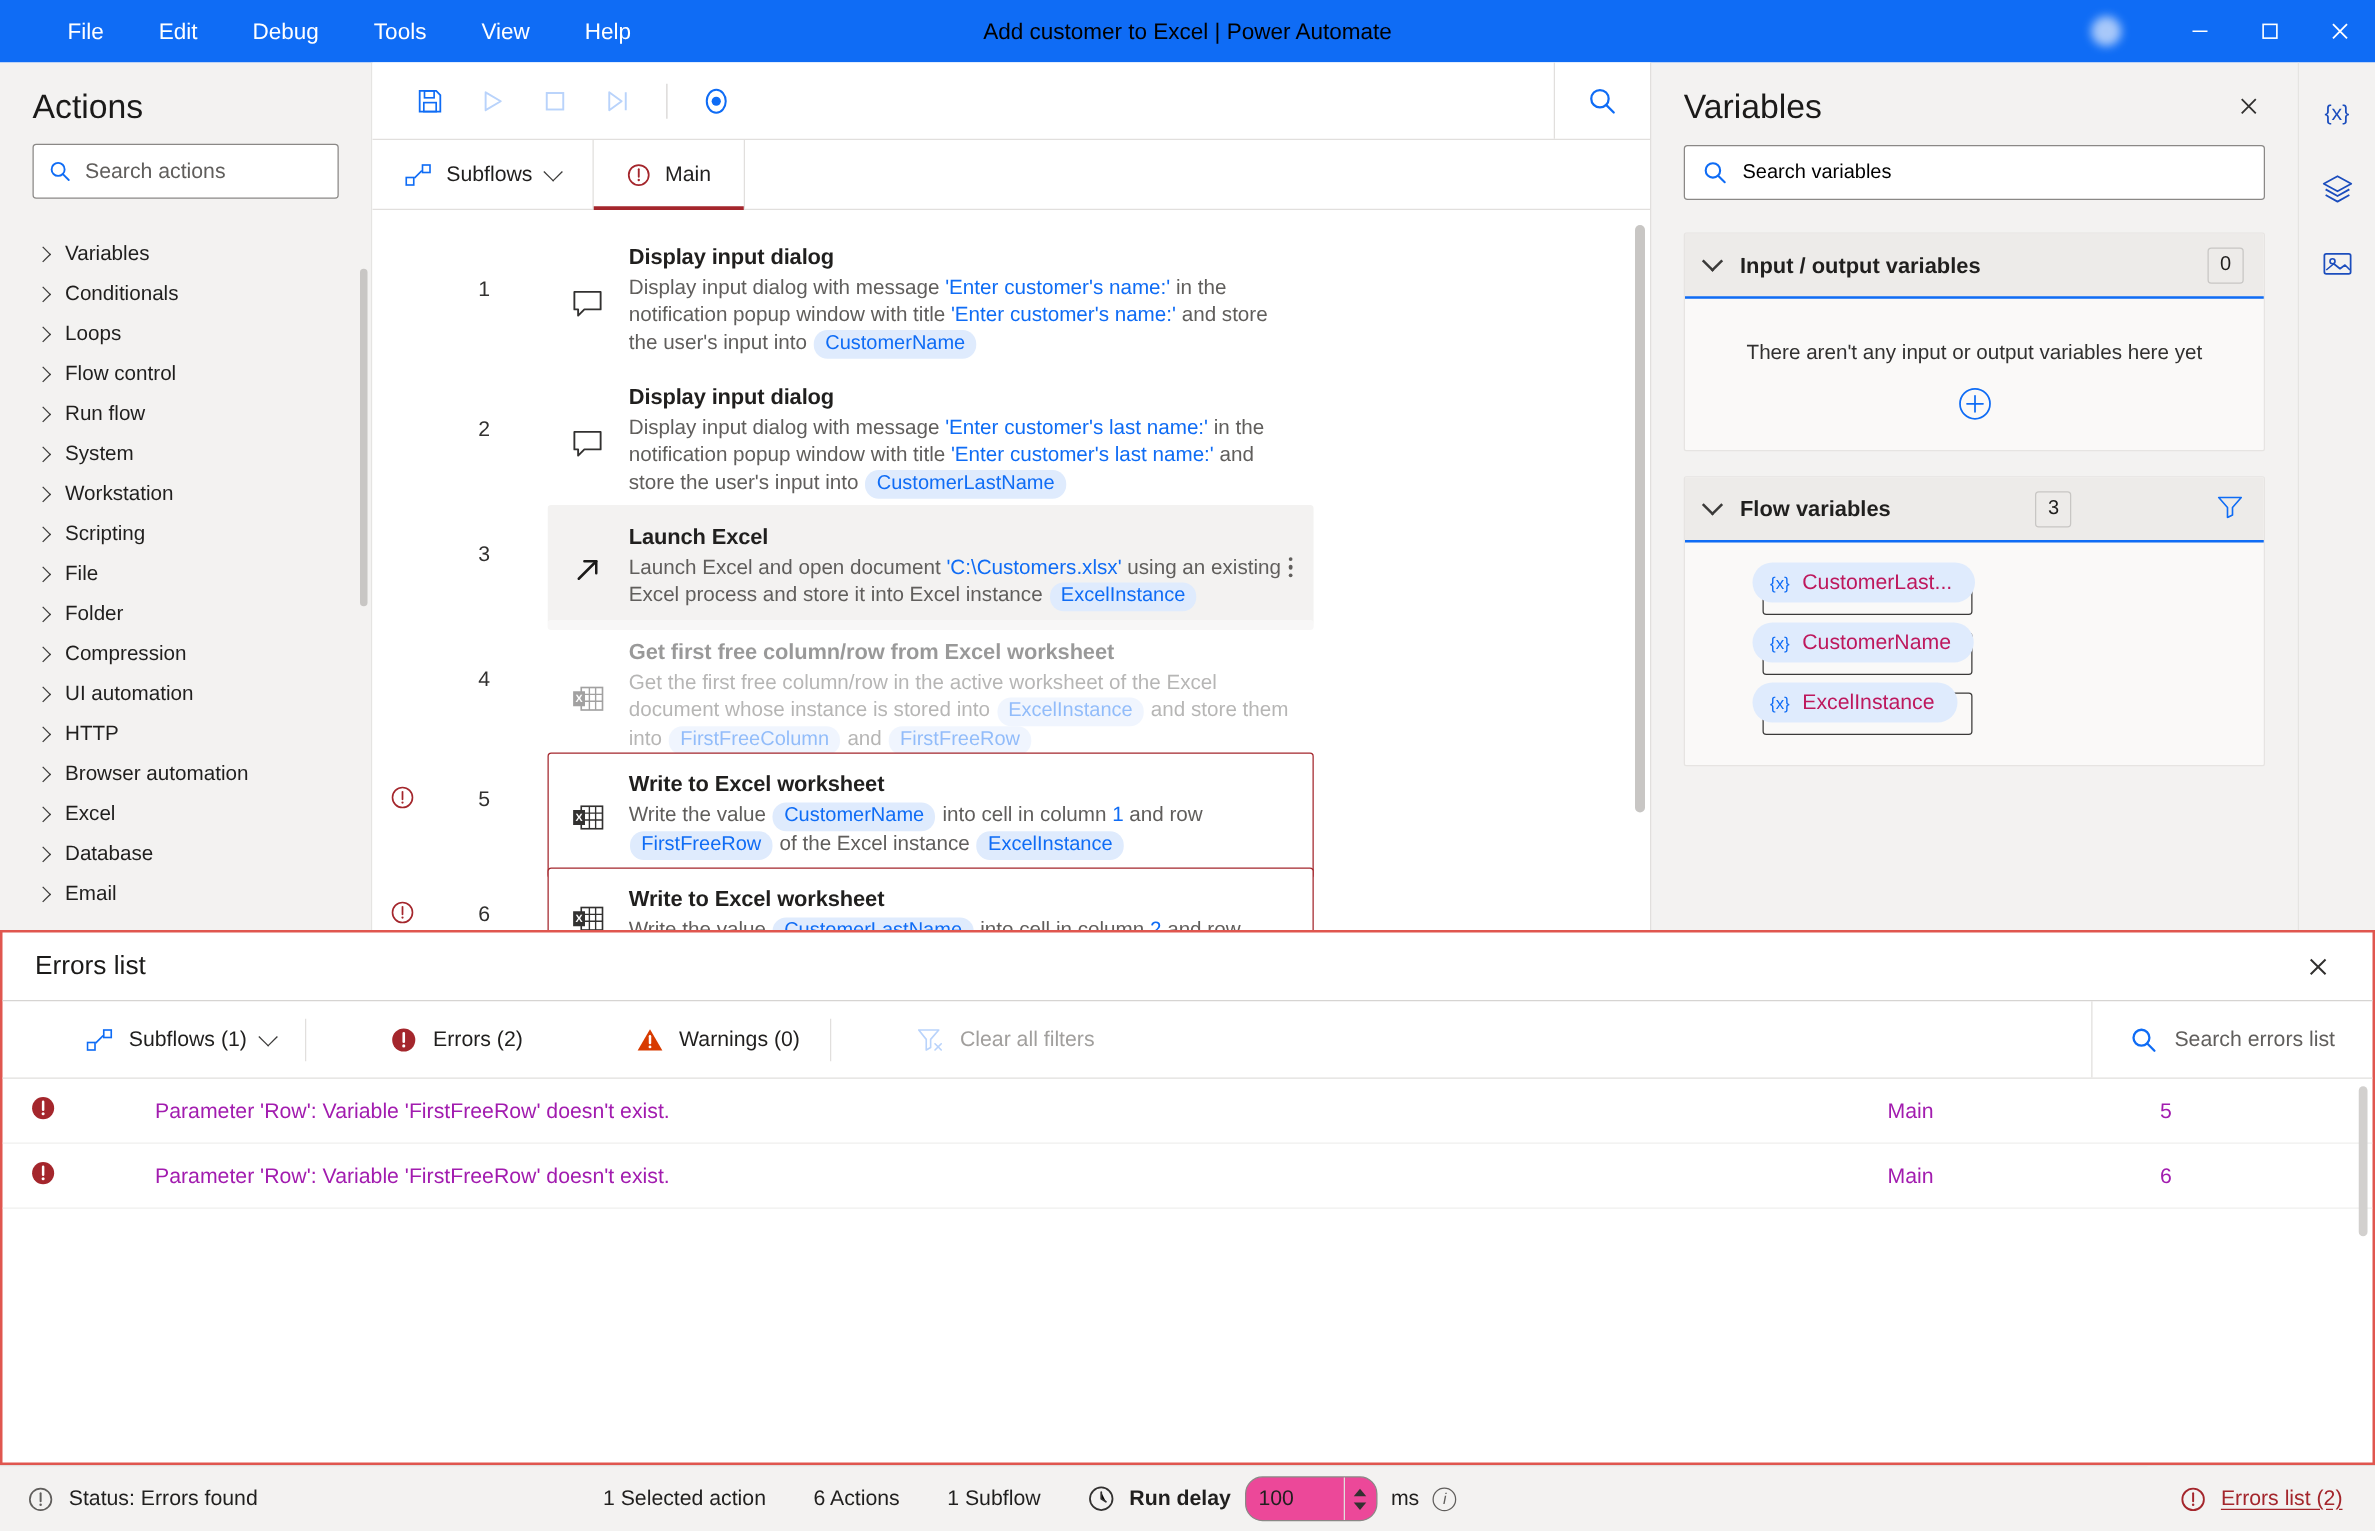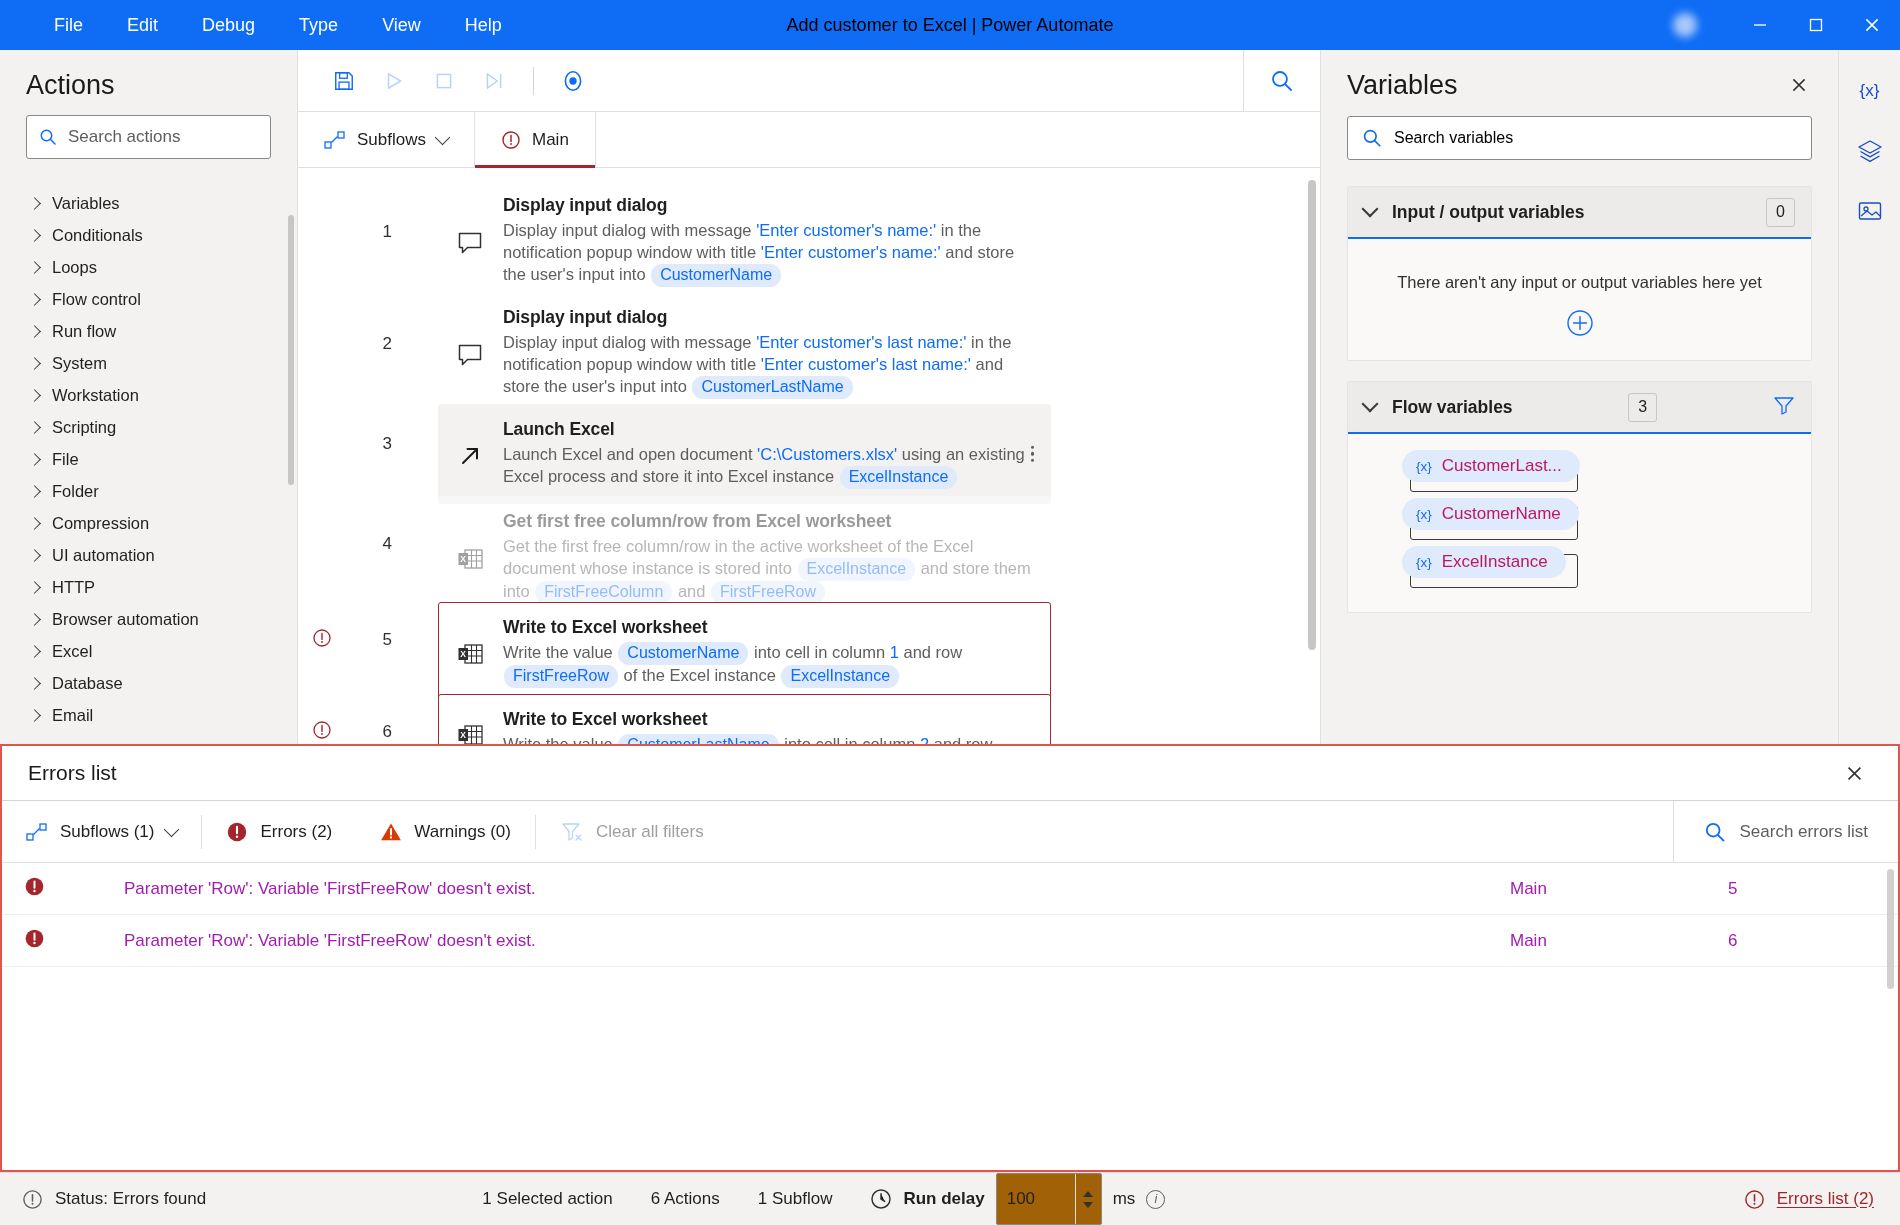--- a/index.html
+++ b/index.html
@@ -168,21 +168,21 @@
   .errors-panel {
     position: absolute; left: 0; right: 0; bottom: 53px; height: 428px;
     background: #fff; border: 2.5px solid #e0564f; z-index: 40; display: flex; flex-direction: column;
   }
   .ep-head { height: 55px; flex: none; display: flex; align-items: center; padding: 0 26px;
              border-bottom: 1px solid #d6d4d2; }
   .ep-title { font-size: 21px; color: #1b1a19; }
   .ep-close { margin-left: auto; font-size: 21px; color: #323130; width: 36px; height: 36px;
               display: flex; align-items: center; justify-content: center; }
   .ep-bar { height: 62px; flex: none; display: flex; align-items: center; border-bottom: 1px solid #e1dfdd; }
-  .ep-f { display: flex; align-items: center; gap: 12px; padding: 0 24px; font-size: 17px; color: #201f1e; height: 100%;}
+  .ep-f { display: flex; align-items: center; gap: 12px; padding: 0 24px; font-size: 17px; color: #201f1e; height: 100%; margin-left: 43px;}
   .ep-f.dis { color: #a19f9d; }
   .ep-sep { width: 1px; height: 34px; background: #e1dfdd; }
   .ep-search { margin-left: auto; display: flex; align-items: center; gap: 14px; padding: 0 30px;
                height: 100%; border-left: 1px solid #e1dfdd; font-size: 17px; color: #605e5c; }
   .ep-thead { height: 52px; flex: none; display: flex; align-items: center; border-bottom: 1px solid #e1dfdd;
               font-size: 18px; font-weight: 700; color: #201f1e; }
   .c-type { width: 100px; padding-left: 22px; flex: none; }
   .c-desc { flex: 1; padding-left: 22px; min-width: 0; }
   .c-sub { width: 218px; flex: none; }
   .c-line { width: 170px; flex: none; }
@@ -192,21 +192,21 @@
   .ep-vscroll { position: absolute; right: 4px; top: 6px; width: 7px; height: 120px; background: #d2d0ce; border-radius: 4px;}
 
   
   .statusbar {
     height: 53px; flex: none; background: #f3f2f1; border-top: 1px solid #e1dfdd;
     display: flex; align-items: center; position: relative; z-index: 50;
   }
   .sb-status { display: flex; align-items: center; gap: 12px; padding-left: 22px; font-size: 17px; color: #201f1e; }
   .sb-mid { display: flex; align-items: center; gap: 38px; margin: 0 auto; font-size: 17px; color: #201f1e; }
   .sb-chunk { display: flex; align-items: center; gap: 11px; }
-  .spin { display: flex; align-items: center; border: 1px solid #8a8886; border-radius: 2px; background: #a16207; height: 52px; }
+  .spin { display: flex; align-items: center; border: 1px solid #8a8886; border-radius: 14px; background: #ec4899; height: 36px; }
   .spin input { width: 78px; border: none; outline: none; height: 100%; padding: 0 10px; font-size: 17px;
                 font-family: "Liberation Sans", sans-serif; color: #201f1e; background: transparent; }
   .spin-ar { width: 26px; height: 100%; display: flex; flex-direction: column; align-items: center;
              justify-content: center; gap: 5px; border-left: 1px solid #e1dfdd;}
   .ar-up { width: 0; height: 0; border-left: 5px solid transparent; border-right: 5px solid transparent; border-bottom: 6px solid #323130; }
   .ar-dn { width: 0; height: 0; border-left: 5px solid transparent; border-right: 5px solid transparent; border-top: 6px solid #323130; }
   .sb-err {
     margin-left: auto; display: flex; align-items: center; gap: 12px; padding: 0 26px;
     height: 100%; background: #f3f2f1; font-size: 17px; color: #a4262c;
   }
@@ -218,21 +218,21 @@
 </head>
 <body>
 
 <div class="app">
 
   <div class="titlebar">
     <div class="menu-group">
       <div class="menu-item">File</div>
       <div class="menu-item">Edit</div>
       <div class="menu-item">Debug</div>
-      <div class="menu-item">Type</div>
+      <div class="menu-item">Tools</div>
       <div class="menu-item">View</div>
       <div class="menu-item">Help</div>
     </div>
     <div class="title-center">Add customer to Excel | Power Automate</div>
     <div class="title-right">
       <div class="account">
         <div class="account-avatar"></div>
         <div class="account-name"></div>
       </div>
       <div class="wbtn">

